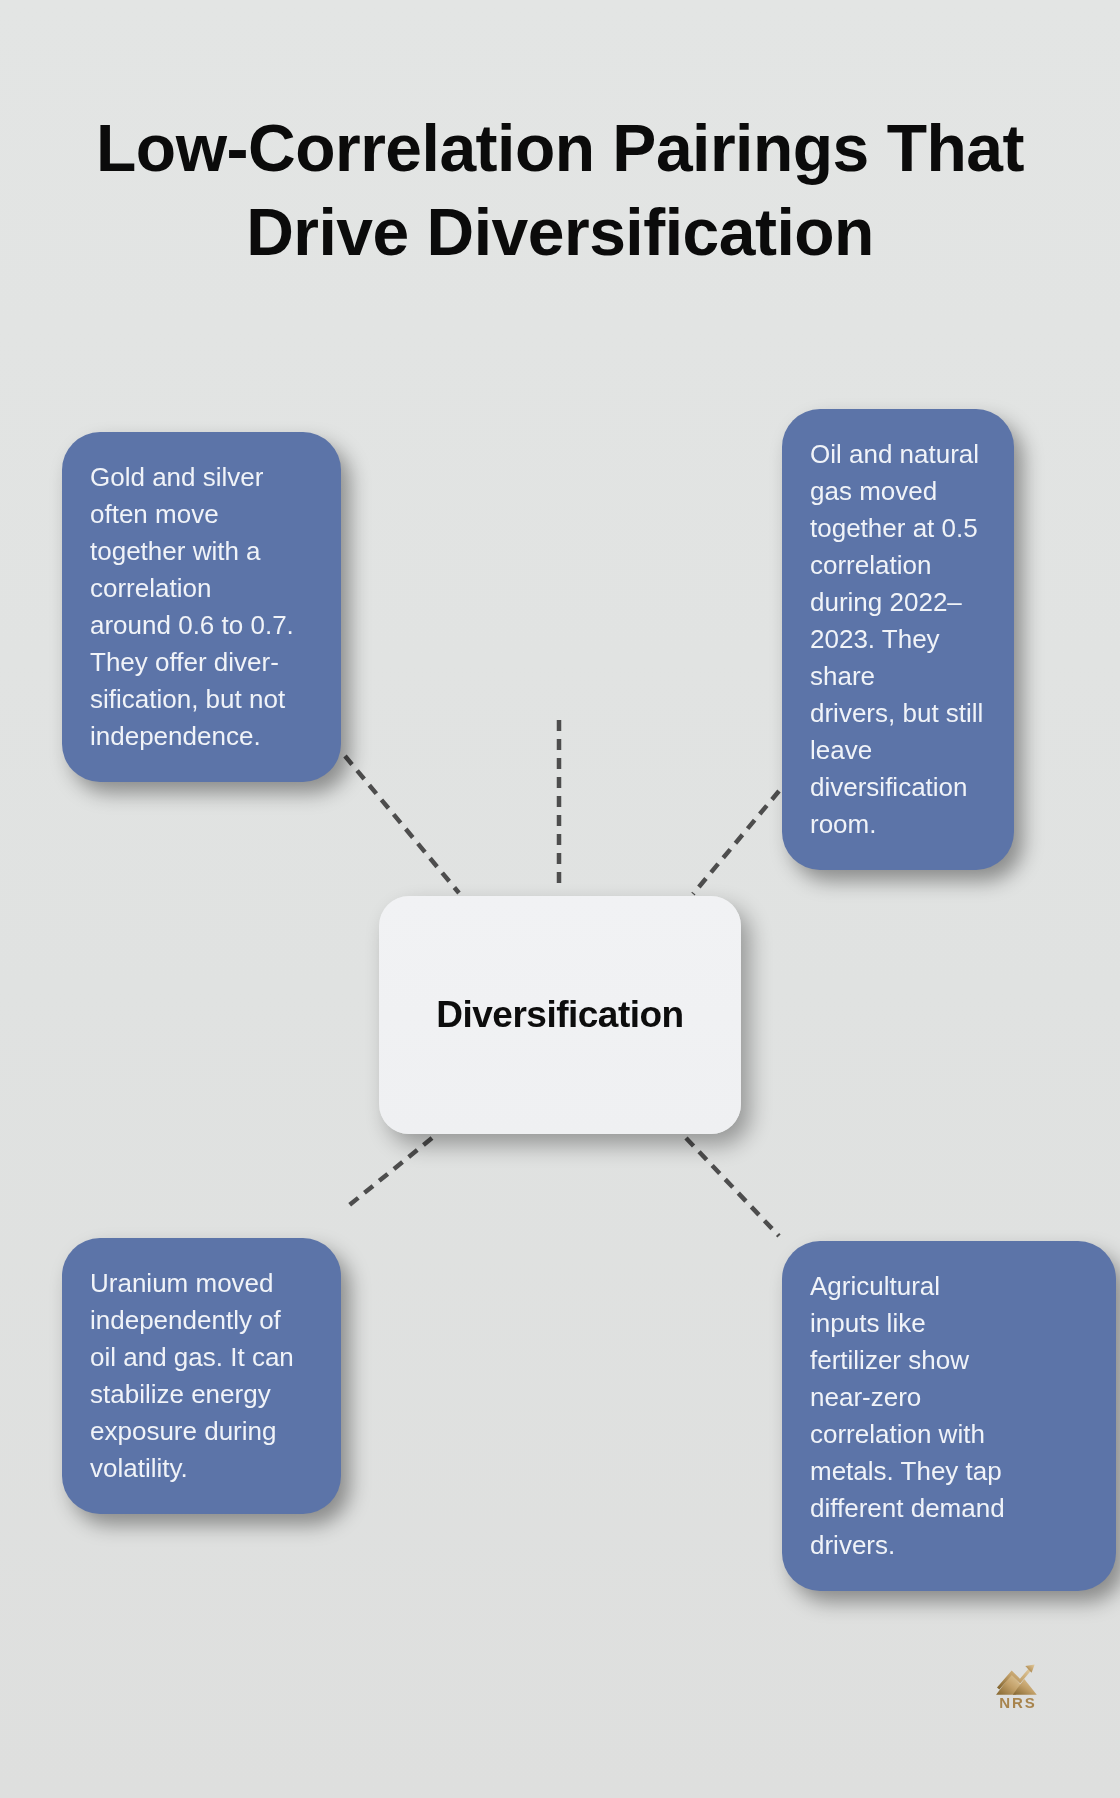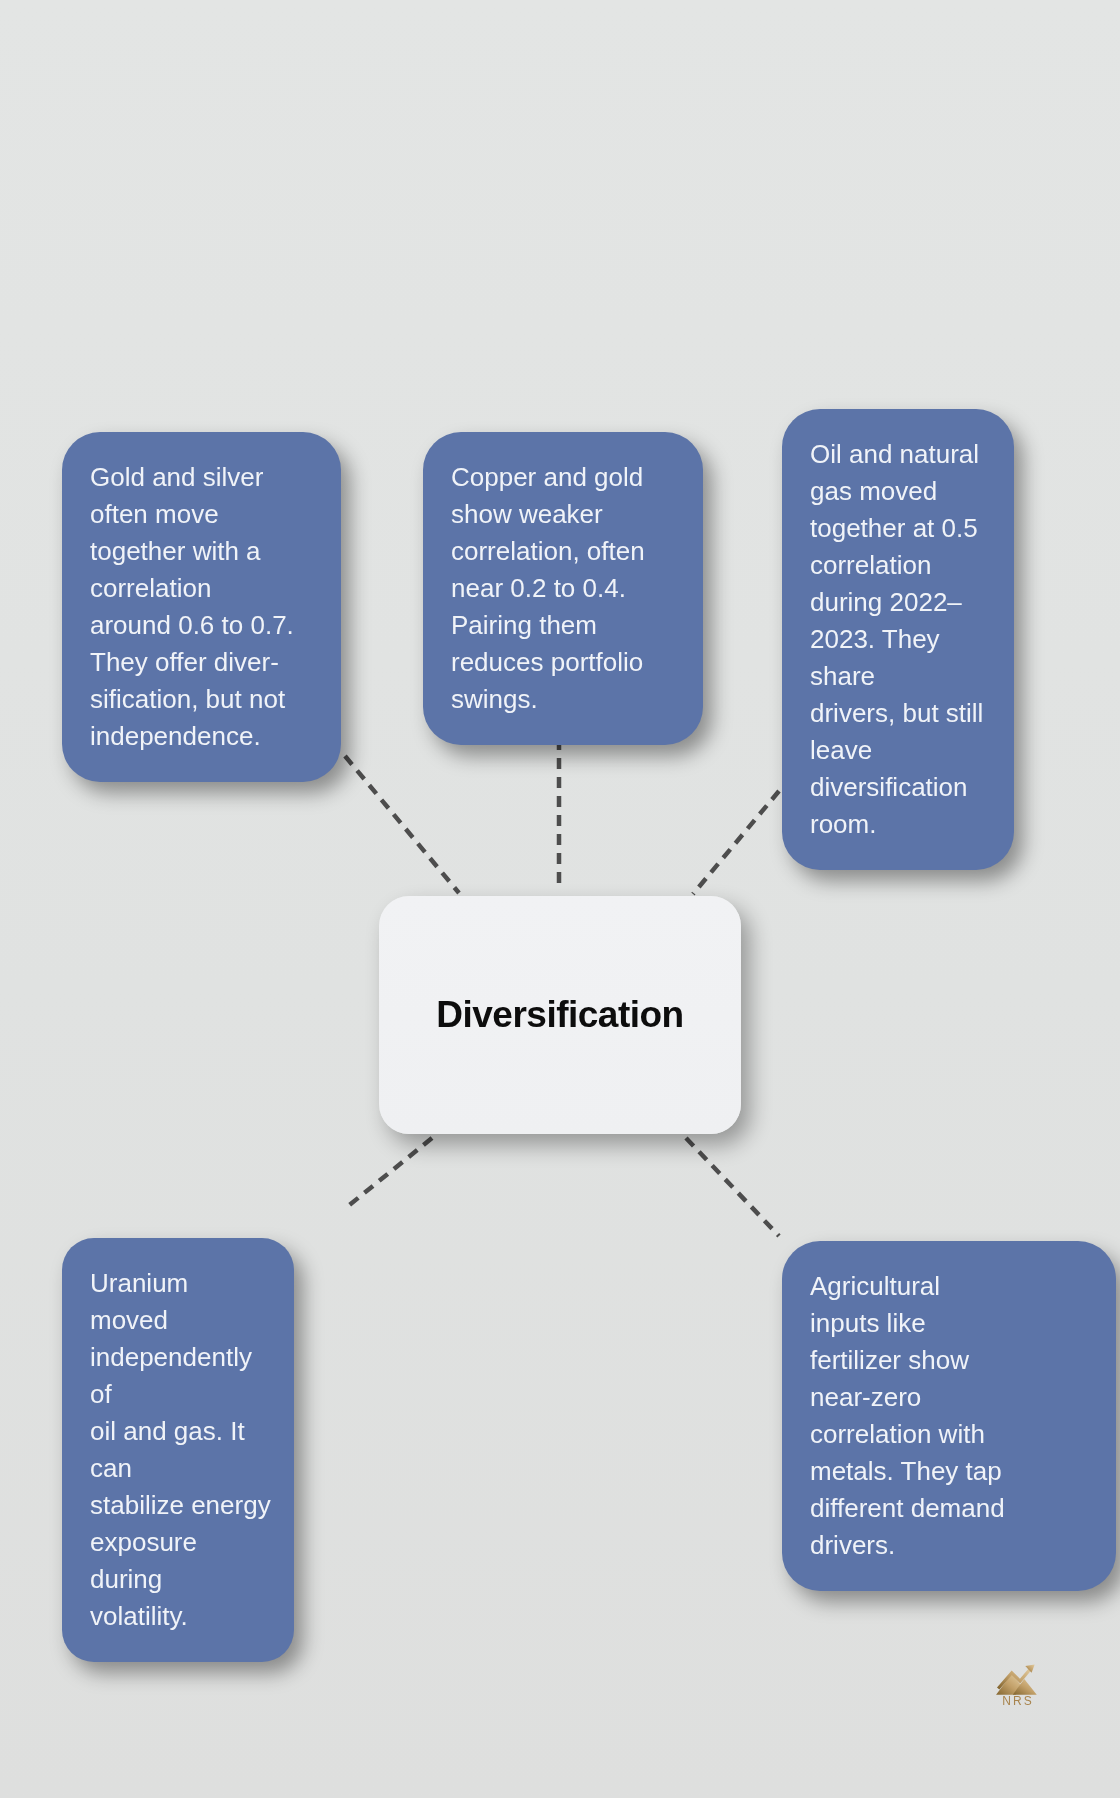--- a/index.html
+++ b/index.html
@@ -50,21 +50,21 @@
     padding:27px 22px 27px 28px;
     font-size:26px;
     line-height:37px;
     white-space:pre-line;
     box-shadow:9px 11px 20px rgba(0,0,0,0.38);
     margin-top:33px;
   }
   .n1{left:62px;  top:399px;  width:279px;}
   .n2{left:423px; top:399px;  width:280px;}
   .n3{left:782px; top:376px;  width:232px;}
-  .n4{left:62px;  top:1205px; width:232px;border-radius:32px;}
+  .n4{left:62px;  top:1205px; width:279px;}
   .n5{left:782px; top:1208px; width:334px;}
   .center-node{
     position:absolute;
     left:379px;top:896px;width:362px;height:238px;
     background:linear-gradient(180deg,#f1f2f4,var(--center-fill));
     border-radius:30px;
     box-shadow:9px 11px 22px rgba(0,0,0,0.33);
     display:flex;align-items:center;justify-content:center;
   }
   .center-label{
@@ -73,55 +73,50 @@
     color:var(--center-text);
     letter-spacing:-0.5px;
   }
   .logo{
     position:absolute;
     left:990px;top:1660px;width:56px;
     display:flex;flex-direction:column;align-items:center;
   }
   .logo-text{
     margin-top:-2px;
-    font-size:12px;
-    font-weight:400;
+    font-size:15px;
+    font-weight:700;
     letter-spacing:2px;
     color:var(--gold);
   }
 </style>
 </head>
 <body>
 
 <div class="page">
 
+  <h1 class="title">Low-Correlation Pairings That
+Drive Diversification</h1>
 
   <svg class="connectors" width="1120" height="1798" viewBox="0 0 1120 1798">
     <line x1="345" y1="756" x2="459" y2="893"></line>
     <line x1="559" y1="720" x2="559" y2="891"></line>
     <line x1="779" y1="791" x2="693" y2="894"></line>
     <line x1="432" y1="1138" x2="347" y2="1207"></line>
     <line x1="686" y1="1138" x2="779" y2="1236"></line>
   </svg>
 
   <div class="node n1">Gold and silver
 often move
 together with a
 correlation
 around 0.6 to 0.7.
 They offer diver-
 sification, but not
 independence.</div>
-  <div class="node n2">Copper and gold
-show weaker
-correlation, often
-near 0.2 to 0.4.
-Pairing them
-reduces portfolio
-swings.</div>
   <div class="node n3">Oil and natural
 gas moved
 together at 0.5
 correlation
 during 2022–
 2023. They share
 drivers, but still
 leave
 diversification
 room.</div>

